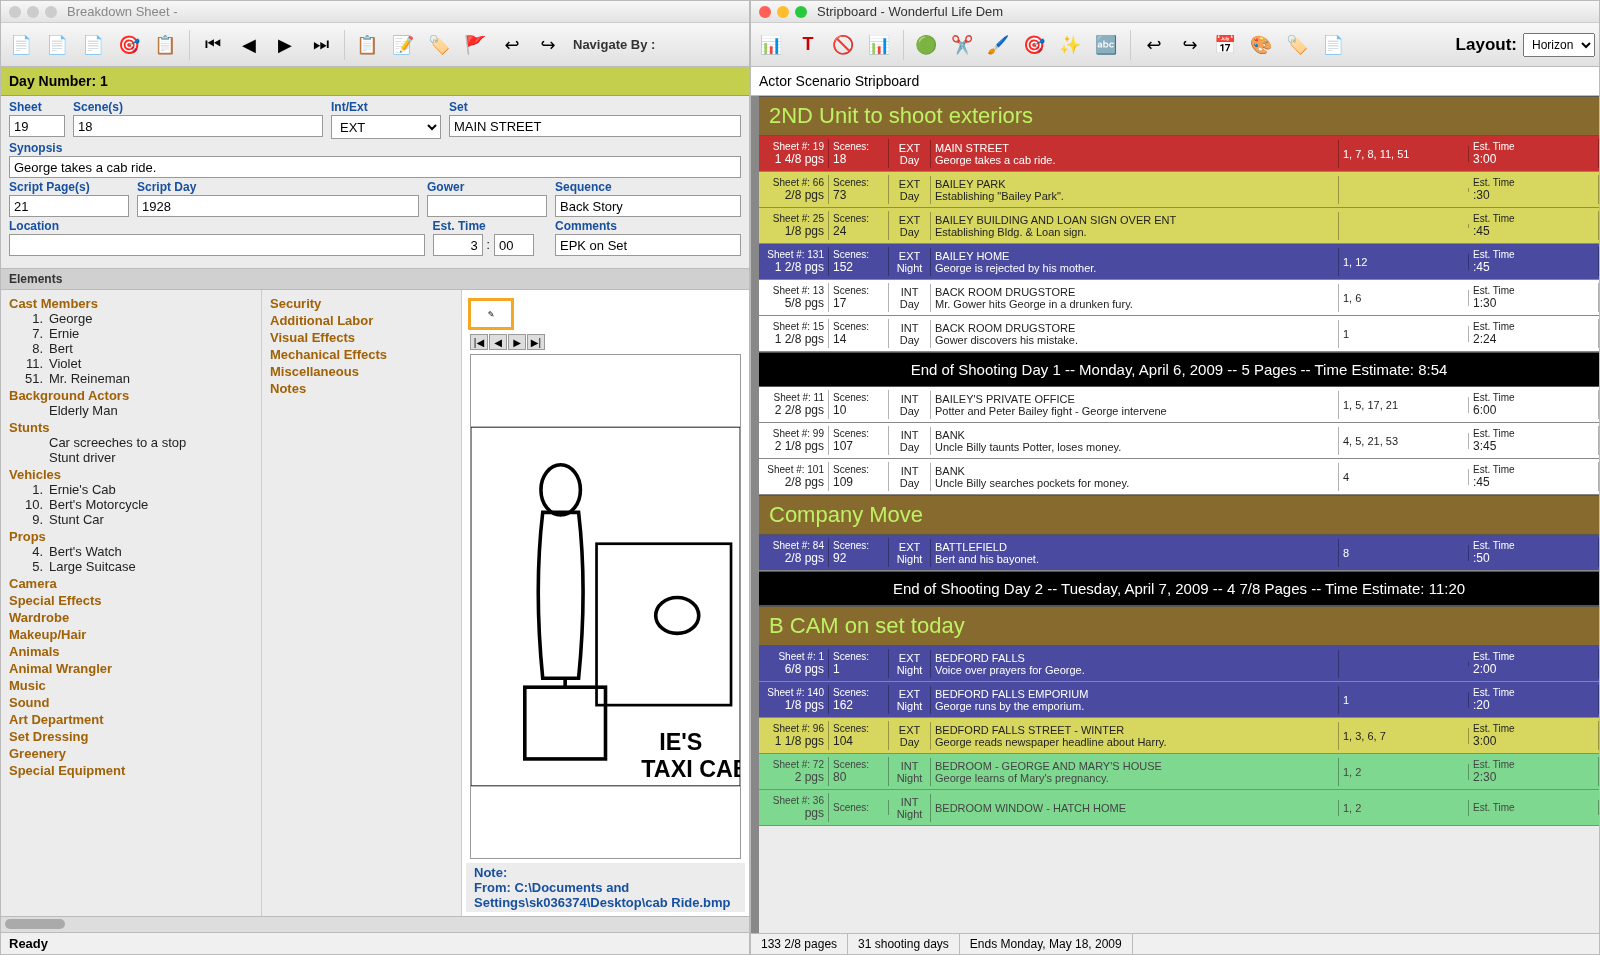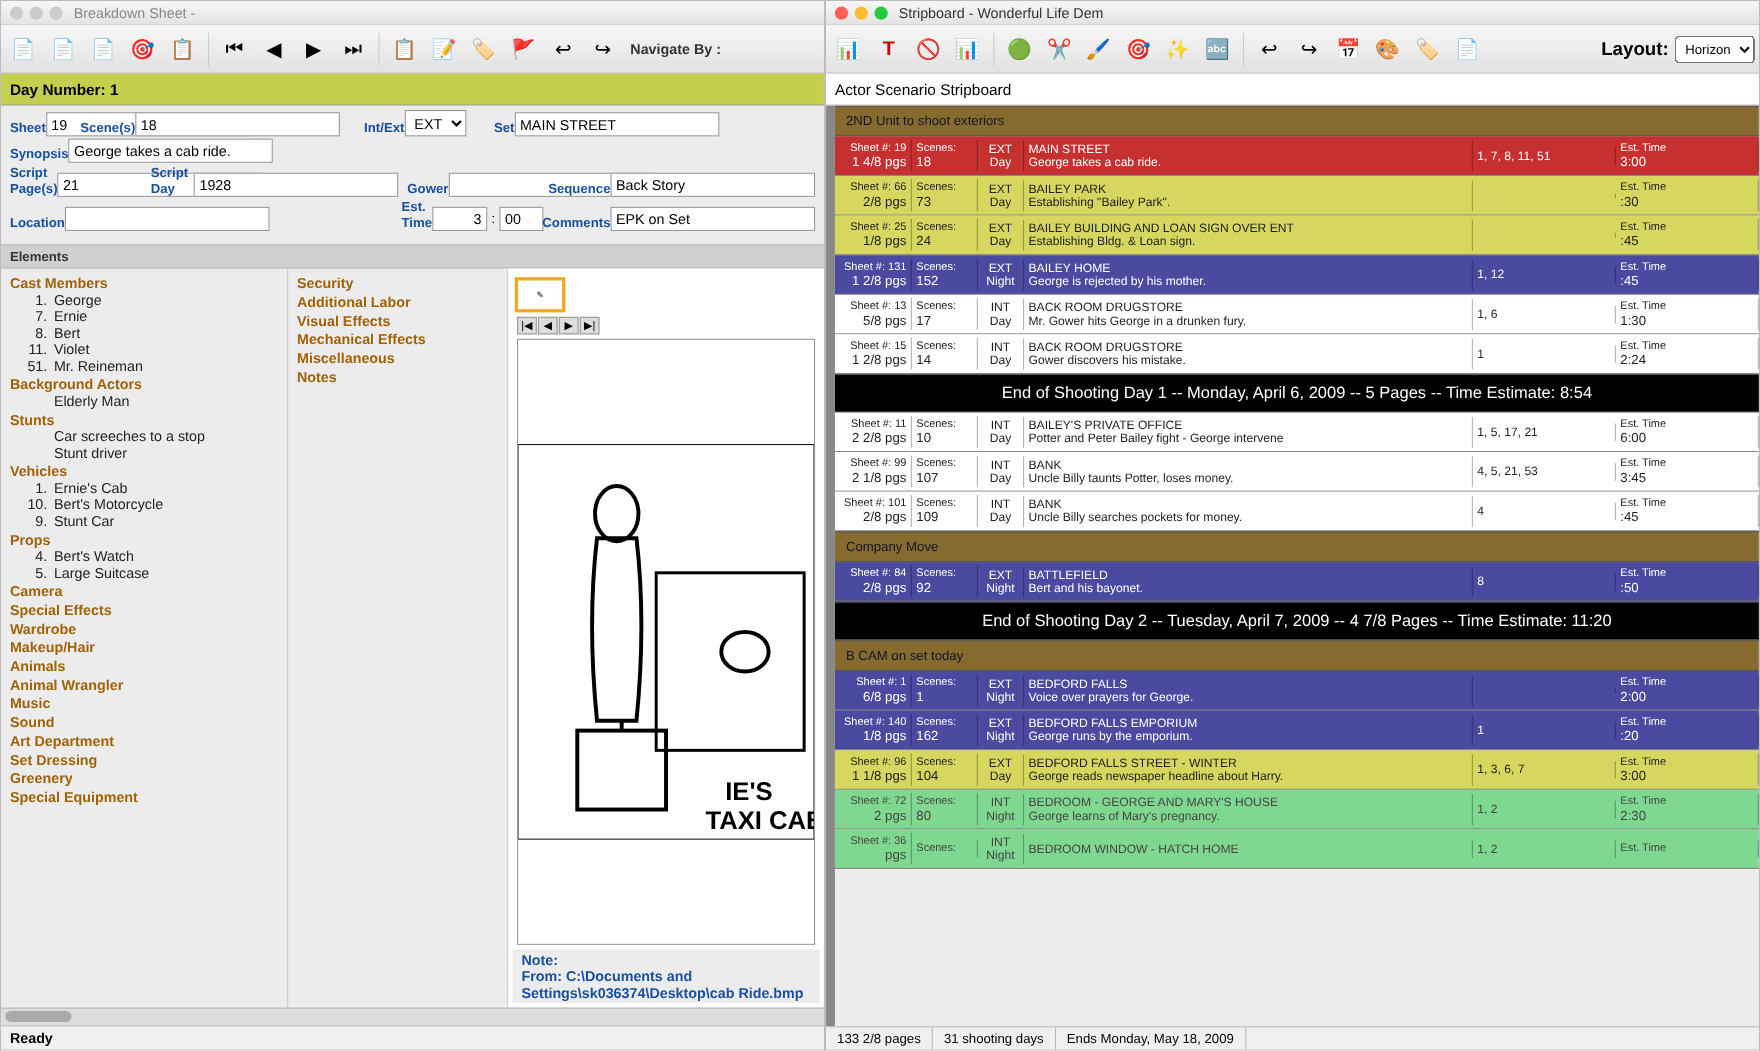--- a/index.html
+++ b/index.html
@@ -18,21 +18,21 @@
 .tbtn { width: 34px; height: 34px; border: 1px solid transparent; border-radius: 3px; display: flex; align-items: center; justify-content: center; cursor: pointer; font-size: 18px; }
 .tsep { width: 1px; height: 30px; background: #ccc; margin: 0 4px; }
 .nav-label { font-size: 13px; font-weight: bold; color: #333; margin: 0 6px; }
 .layout-label { font-size: 17px; font-weight: bold; margin-left: auto; margin-right: 4px; }
 .layout-select { height: 24px; font-size: 12px; padding: 0 4px; }
 
 .day-banner { background: #c4cf4e; padding: 6px 8px; font-weight: bold; font-size: 14px; border-bottom: 1px solid #999; }
 
 .form-area { padding: 4px 8px; background: #ececec; }
 .form-row { display: flex; gap: 8px; margin-bottom: 2px; }
-.form-group { display: flex; flex-direction: row; align-items: flex-end; }
+.form-group { display: flex; flex-direction: column; }
 .label { color: #1850a0; font-weight: bold; font-size: 12px; margin-bottom: 1px; }
 .inp { border: 1px solid #999; background: #fff; padding: 2px 4px; font-size: 13px; height: 22px; }
 select.inp { height: 24px; }
 
 .elements-header { background: #d0d0d0; padding: 3px 8px; font-weight: bold; color: #333; border-top: 1px solid #bbb; border-bottom: 1px solid #bbb; margin-top: 6px; }
 .elements-body { display: flex; flex: 1; overflow: hidden; }
 .el-col { padding: 4px 8px; overflow-y: auto; }
 .el-left { width: 260px; }
 .el-mid { width: 200px; border-left: 1px solid #ccc; }
 .el-right { flex: 1; border-left: 1px solid #ccc; padding: 4px; background: #fff; display:flex; flex-direction:column;}
@@ -48,21 +48,21 @@
 .storyboard svg { width: 100%; height: 100%; }
 
 .note-area { padding: 2px 8px; background: #ececec; color: #1850a0; font-weight: bold; font-size: 13px; }
 .scroll-x { height: 16px; background: #ddd; border-top: 1px solid #bbb; position: relative; }
 .scroll-thumb { position: absolute; left: 4px; top: 2px; width: 60px; height: 10px; background: #aaa; border-radius: 5px; }
 .status { background: #f0f0f0; border-top: 1px solid #bbb; padding: 3px 8px; font-weight: bold; font-size: 13px; }
 
 
 .sb-title { padding: 6px 8px; font-size: 14px; background: #fff; border-bottom: 1px solid #bbb; }
 .sb-body { flex: 1; overflow-y: auto; background: #ececec; border-left: 8px solid #888;}
-.banner { padding: 6px 10px; color: #0f172a; font-size: 12px; border-top: 1px solid #555; border-bottom: 1px solid #555;}
+.banner { padding: 6px 10px; color: #bef264; font-size: 22px; border-top: 1px solid #555; border-bottom: 1px solid #555;}
 .banner-brown { background: #876a2e; }
 .banner-black { background: #000; color: #fff; text-align: center; font-size: 15px; padding: 8px; }
 .strip { display: flex; font-size: 11px; border-bottom: 1px solid #888; min-height: 36px; align-items: center;}
 .strip > div { border-right: 1px solid rgba(0,0,0,0.3); padding: 2px 4px; }
 .s-sheet { width: 70px; text-align: right; }
 .s-scenes { width: 60px; }
 .s-ie { width: 42px; text-align: center; }
 .s-set { flex: 1; }
 .s-cast { width: 130px; }
 .s-time { width: 130px; }

